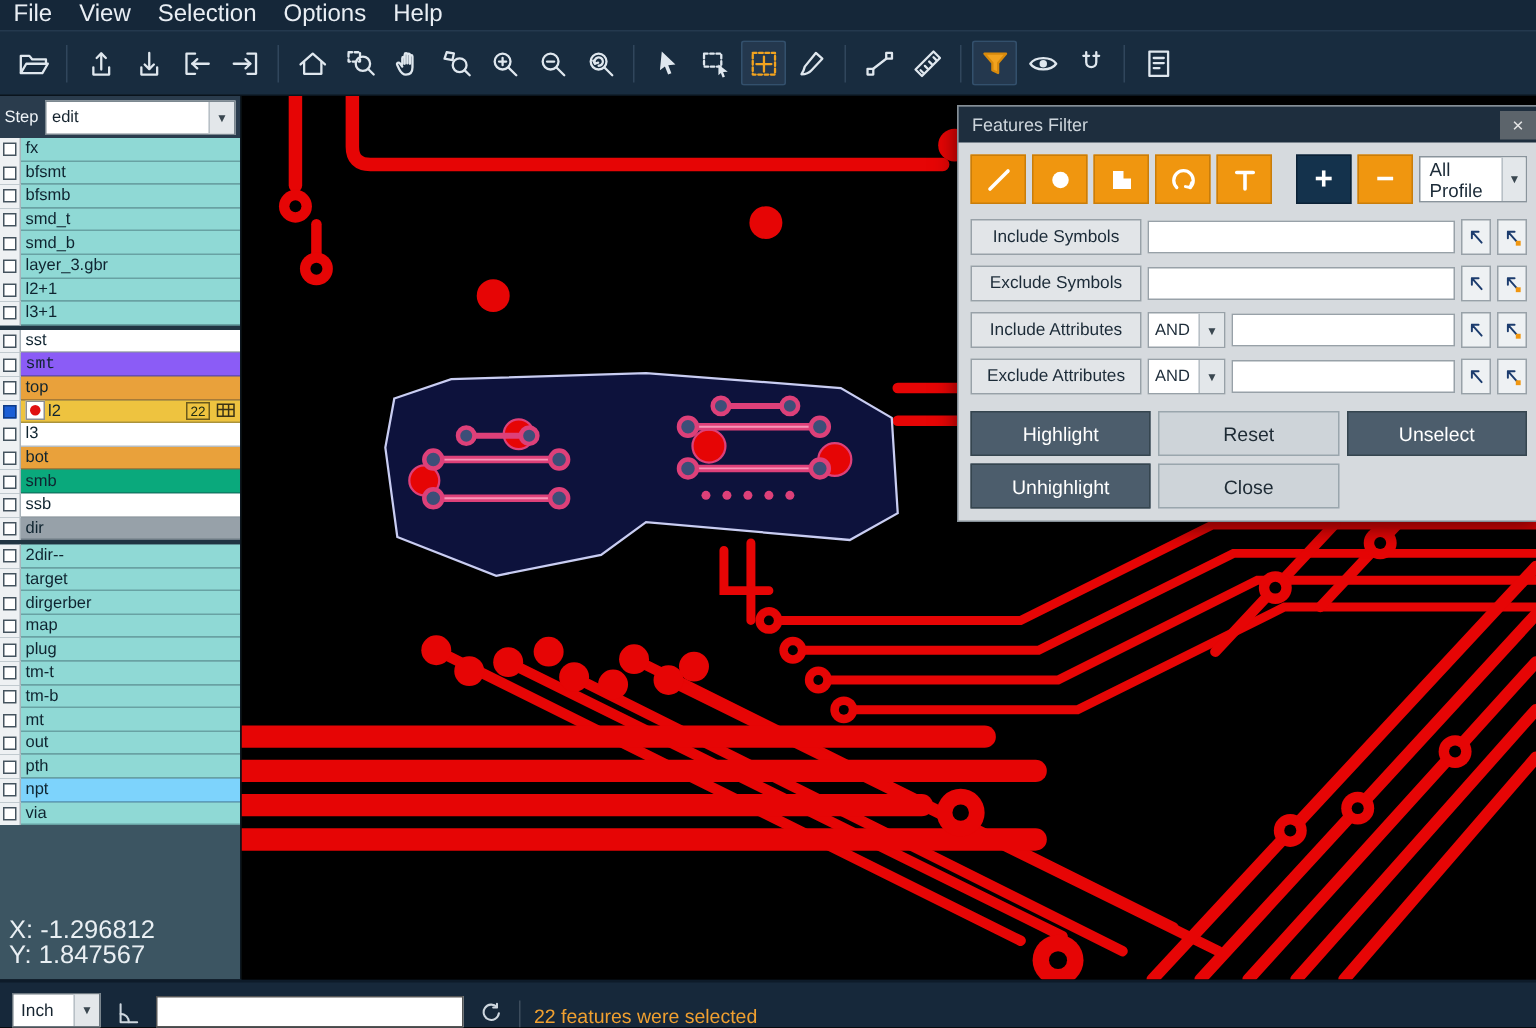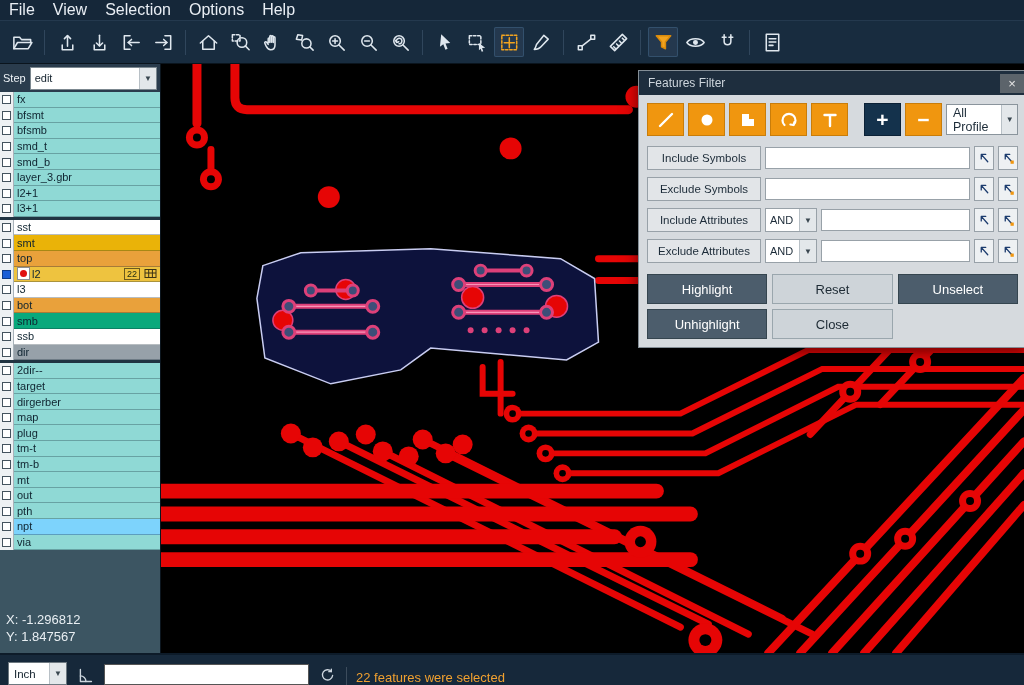--- a/index.html
+++ b/index.html
@@ -33,21 +33,21 @@
   .layer-cb i{display:block;width:7px;height:7px;border:1px solid #44535e;background:#fff;}
   .layer-cb.checked i{background:#1b5ed6;border-color:#0f3b86;}
   .layer-name{flex:1;display:flex;align-items:center;gap:2px;padding:0 3px;font-size:11px;color:#0f2430;border-bottom:1px solid rgba(15,35,50,.3);overflow:hidden;}
   .layer-text{white-space:nowrap;}
   .layer-gap{height:3px;background:#203442;}
   .active-dot-box{width:11px;height:11px;flex:0 0 11px;background:#fff;border:1px solid #8b8f93;display:flex;align-items:center;justify-content:center;}
   .active-dot{width:7px;height:7px;border-radius:50%;background:#e01010;}
   .layer-badge{margin-left:auto;font-size:9px;line-height:10px;border:1px solid #6b5a1c;padding:0 2px;color:#1d2a12;}
   .layer-grid{width:13px;height:11px;margin-left:2px;flex:0 0 13px;}
   .sidebar-fill{flex:1;}
-  .coords{padding:0 0 8px 6px;color:#e9eff3;font-size:13px;line-height:17px;}
+  .coords{padding:0 0 8px 6px;color:#e9eff3;font-size:17px;line-height:17px;}
 
   
   .canvas{position:relative;flex:1;background:#000;overflow:hidden;}
   .canvas > svg{position:absolute;left:0;top:0;width:100%;height:100%;}
 
   
   .dialog{position:absolute;left:477px;top:6px;width:387px;background:#d6dade;border:1px solid #848e96;box-shadow:0 4px 14px rgba(0,0,0,.55);color:#1c2b38;}
   .dlg-title{height:24px;background:#1e2e3e;color:#cdd5dc;display:flex;align-items:center;padding:0 0 0 9px;font-size:12px;}
   .dlg-close{margin-left:auto;margin-right:2px;width:24px;height:19px;background:#5c646b;color:#e6e6e6;display:flex;align-items:center;justify-content:center;font-size:13px;}
   .dlg-body{padding:8px;}
@@ -318,21 +318,21 @@
               <i></i>
             </span>
             <span class="layer-name" style="background: rgb(255, 255, 255);">
               <span class="layer-text">sst</span>
             </span>
           </div>
           <div class="layer-row">
             <span class="layer-cb">
               <i></i>
             </span>
-            <span class="layer-name" style="background: #eab308;">
+            <span class="layer-name" style="background: #8b5cf6; font-family: Liberation Mono, monospace;">
               <span class="layer-text">smt</span>
             </span>
           </div>
           <div class="layer-row">
             <span class="layer-cb">
               <i></i>
             </span>
             <span class="layer-name" style="background: rgb(233, 161, 59);">
               <span class="layer-text">top</span>
             </span>

